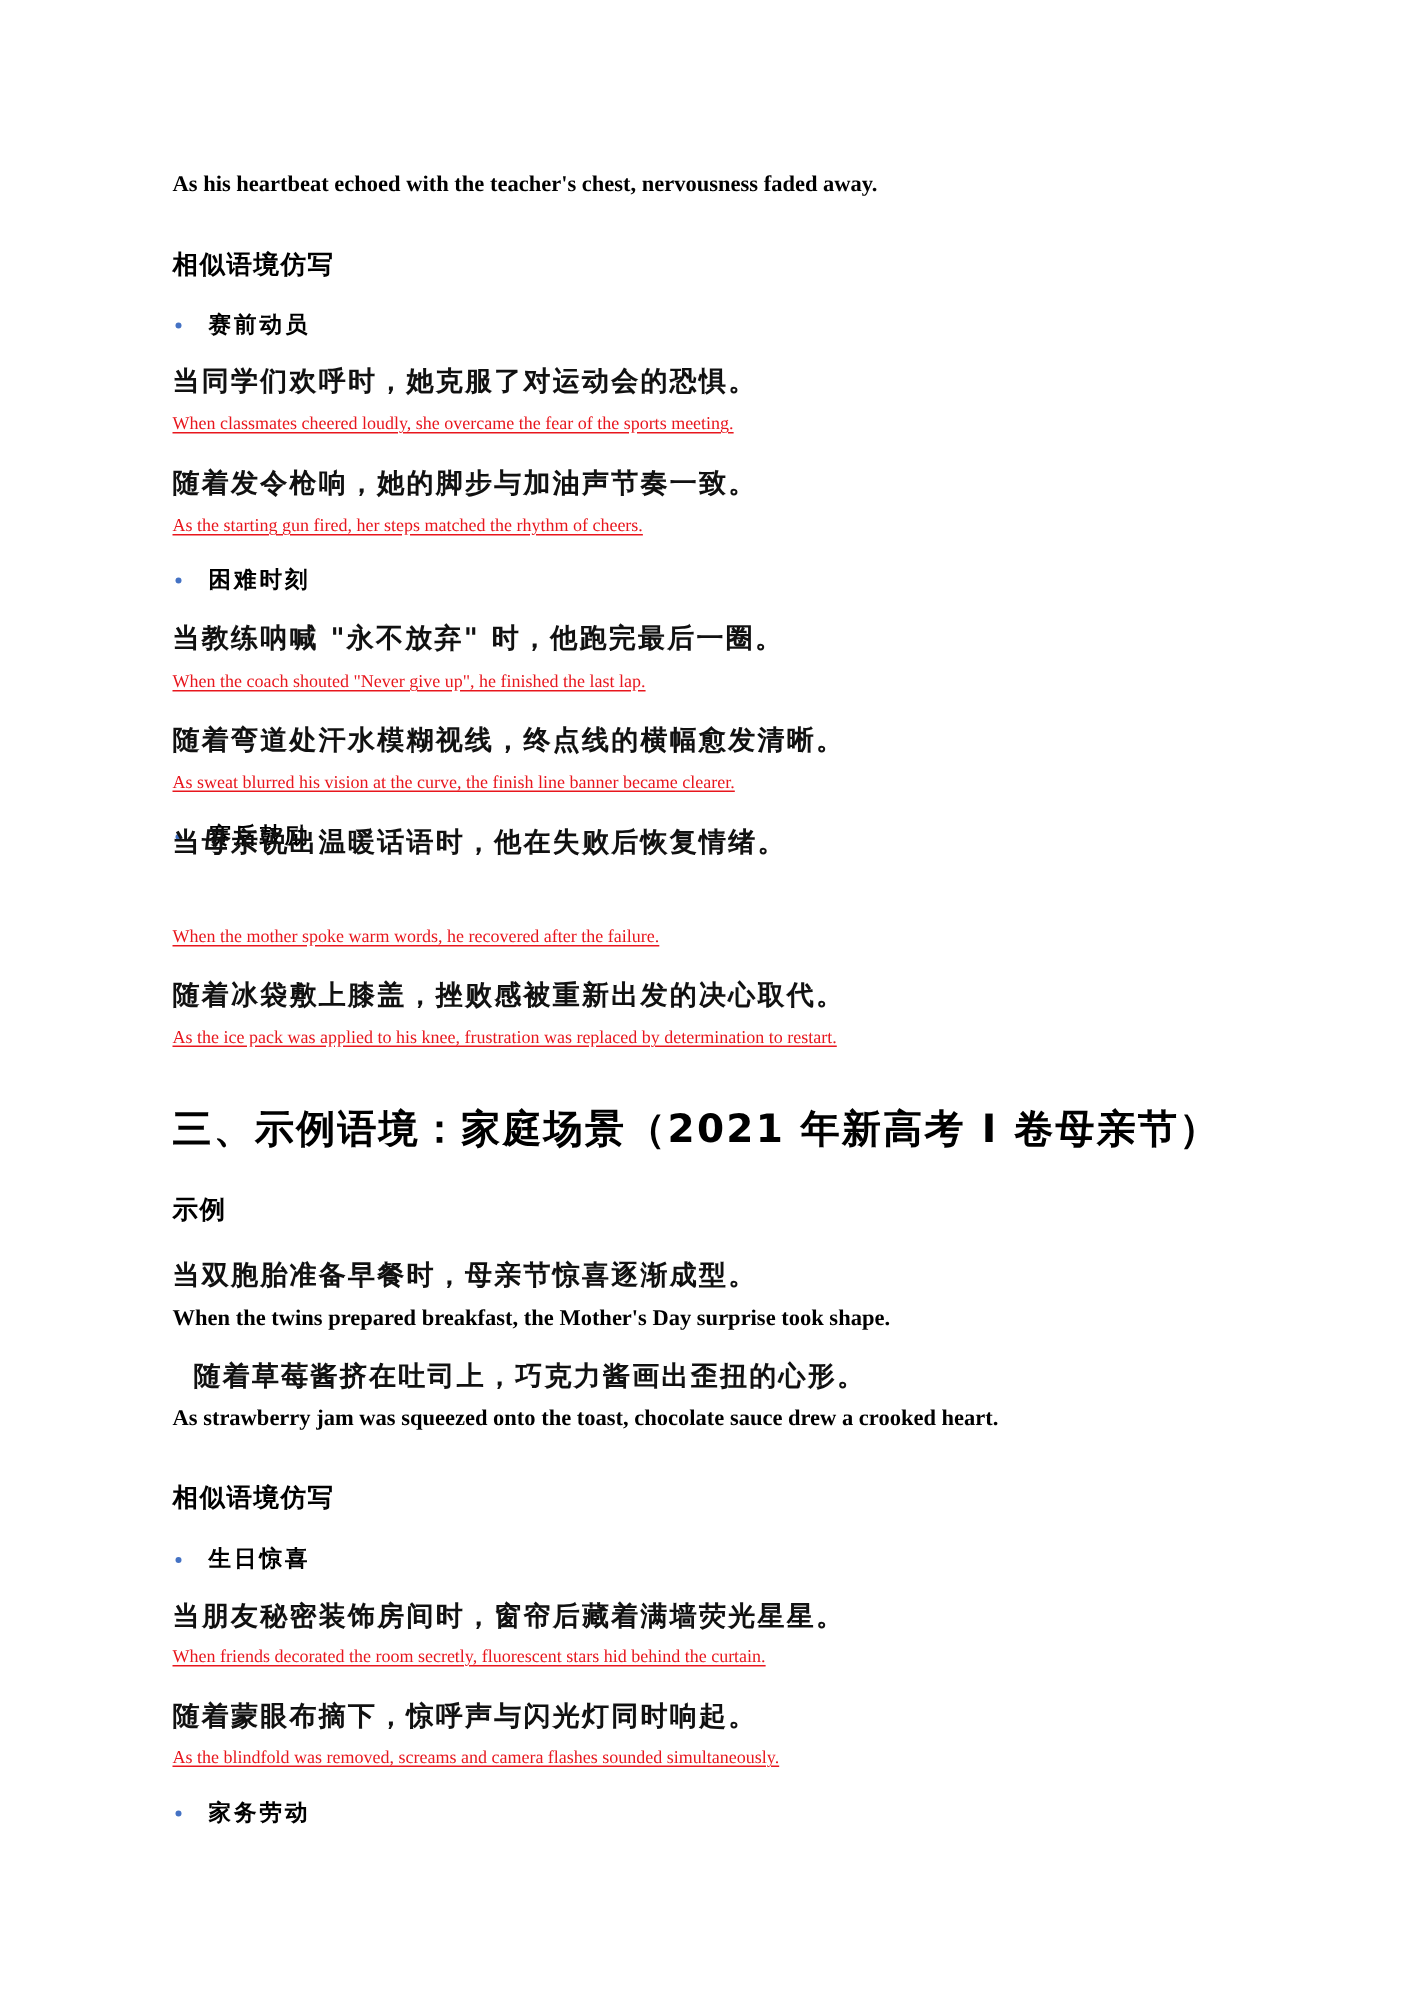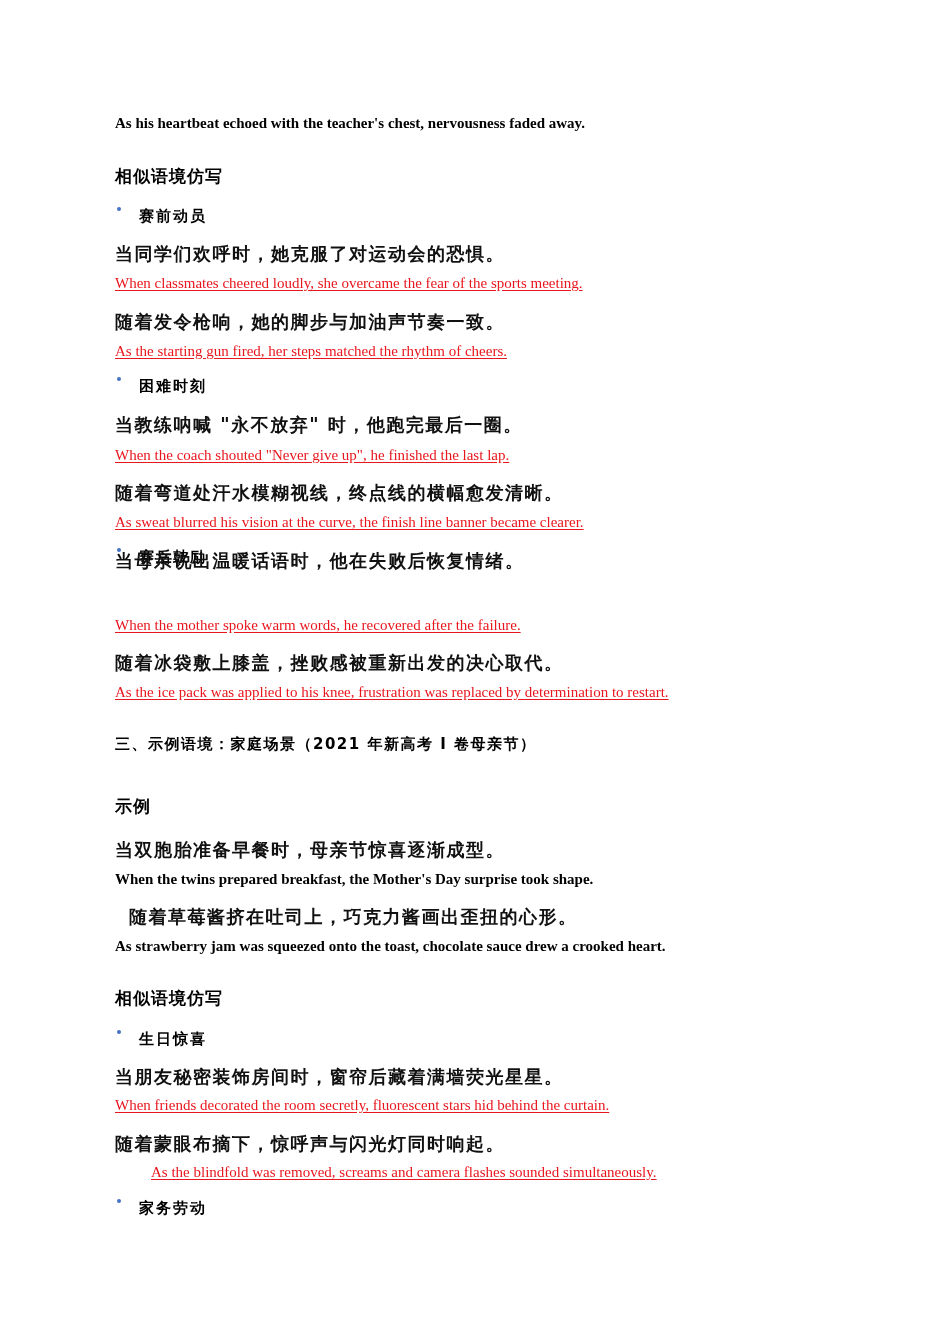--- a/index.html
+++ b/index.html
@@ -27,21 +27,21 @@
       white-space: nowrap;
     }
     .en-bold {
       font-family: "Liberation Serif", serif;
       font-weight: bold;
       font-size: 15px;
       color: #000000;
     }
     .en-red {
       font-family: "Liberation Serif", serif;
-      font-size: 15px;
+      font-size: 12px;
       color: #e8161d;
       text-decoration: underline;
       text-decoration-color: #e8161d;
       text-underline-offset: 2px;
     }
     .zh {
       font-family: "DejaVu Serif", serif;
       font-size: 18px;
       letter-spacing: 1.5px;
       color: #111111;
@@ -50,29 +50,29 @@
     .h2 {
       font-family: "DejaVu Sans", sans-serif;
       font-weight: bold;
       font-size: 17px;
       letter-spacing: 1px;
       color: #000000;
     }
     .h1 {
       font-family: "DejaVu Sans", sans-serif;
       font-weight: bold;
-      font-size: 15px;
+      font-size: 26px;
       letter-spacing: 1.5px;
       color: #000000;
     }
     .bullet-row {
       position: absolute;
       left: 0;
       display: flex;
-      align-items: flex-start;
+      align-items: center;
       white-space: nowrap;
     }
     .bullet-dot {
       display: inline-block;
       width: 4px;
       height: 4px;
       border-radius: 50%;
       background: #4472c4;
       margin-left: 2px;
       margin-right: 18px;
@@ -131,20 +131,20 @@
 
   <div class="line h2" style="top:987px;">相似语境仿写</div>
 
   <div class="bullet-row" style="top:1030px;">
     <span class="bullet-dot"></span>
     <span class="bullet-label">生日惊喜</span>
   </div>
   <div class="line zh" style="top:1065px;">当朋友秘密装饰房间时，窗帘后藏着满墙荧光星星。</div>
   <div class="line en-red" style="top:1097px;">When friends decorated the room secretly, fluorescent stars hid behind the curtain.</div>
   <div class="line zh" style="top:1132px;">随着蒙眼布摘下，惊呼声与闪光灯同时响起。</div>
-  <div class="line en-red" style="top:1164px;margin-left:36px;">As the blindfold was removed, screams and camera flashes sounded simultaneously.</div>
+  <div class="line en-red" style="top:1164px;">As the blindfold was removed, screams and camera flashes sounded simultaneously.</div>
 
   <div class="bullet-row" style="top:1199px;">
     <span class="bullet-dot"></span>
     <span class="bullet-label">家务劳动</span>
   </div>
 
 </div>
 
 </body></html>

